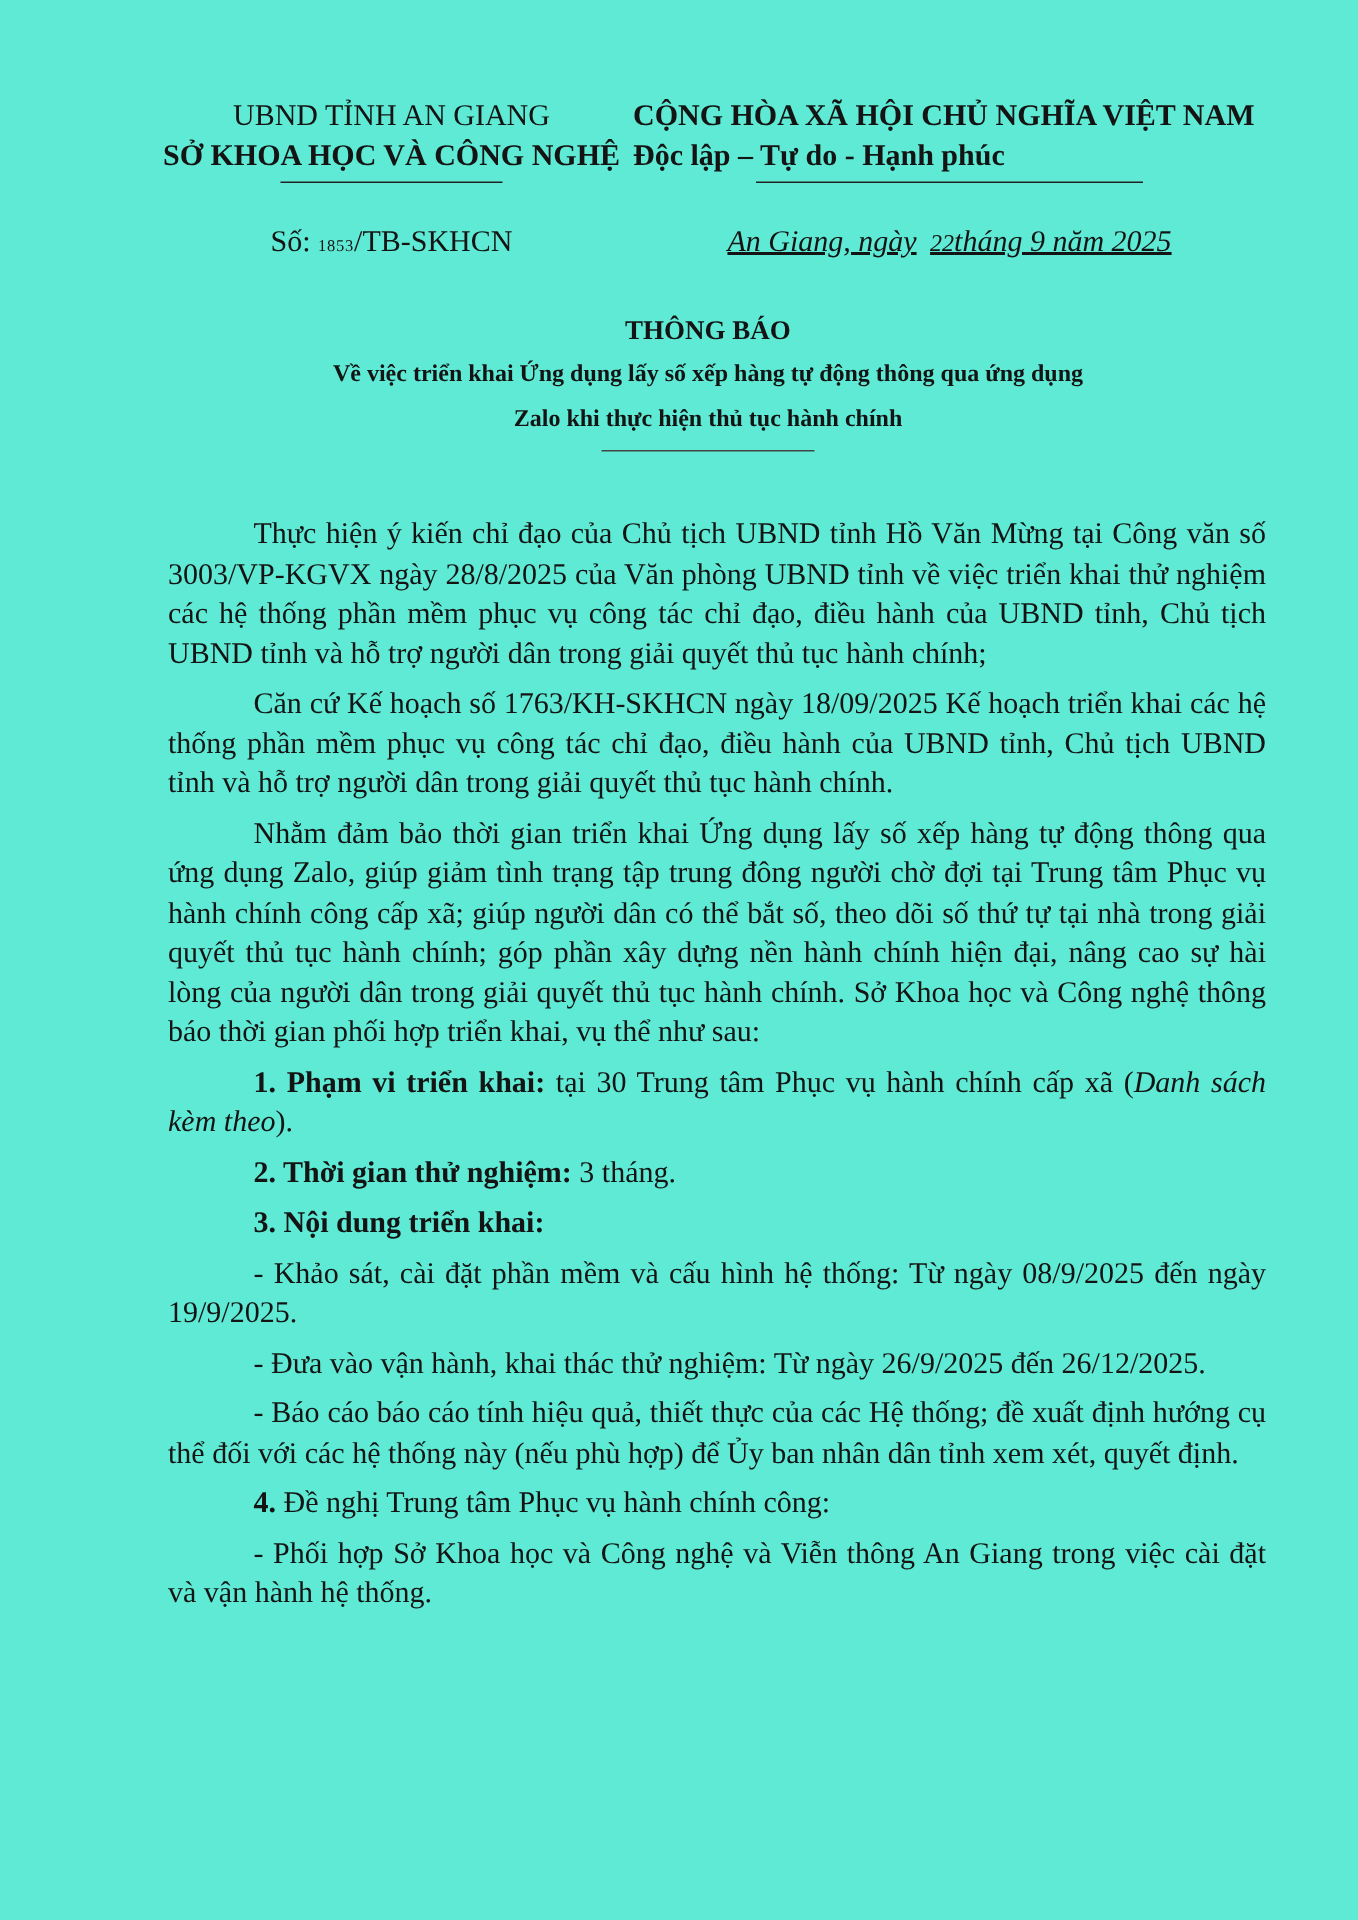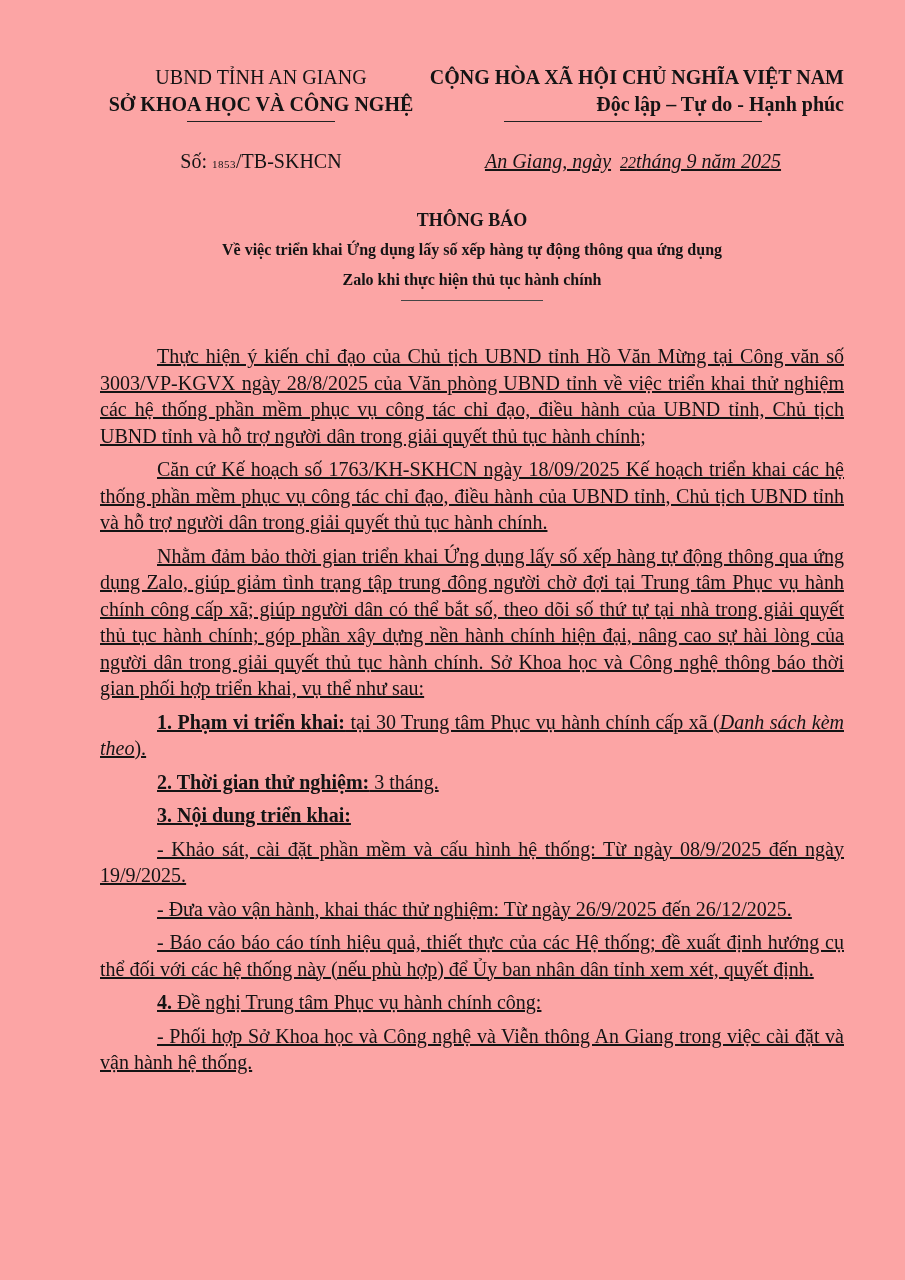--- a/index.html
+++ b/index.html
@@ -1,33 +1,33 @@
 <!DOCTYPE html>
 <html><head>
 <meta charset="utf-8">
 <style>
   html,body { margin:0; padding:0; background:#e8e8e8; }
   .page {
     width: 905px;
     height: 1280px;
     margin: 0 auto;
-    background: #fca5a5;
+    background: #5eead4;
     color: #141414;
     font-family: "Liberation Serif", "DejaVu Serif", serif;
     box-sizing: border-box;
     padding: 64px 61px 0 100px;
     position: relative;
     overflow: hidden;
   }
   .bold { font-weight: bold; }
 
   
   .header { display: flex; }
   .header-left  { width: 322px; text-align: center; }
-  .header-right { flex: 1; text-align: right; }
+  .header-right { flex: 1; text-align: left; }
   .h-line { font-size: 20px; line-height: 27px; white-space: nowrap; }
   .rule { border-top: 1.6px solid #222; height: 0; margin: 3px auto 0; }
   .rule-left  { width: 148px; }
   .rule-right { width: 258px; }
 
   
   .meta-row { display: flex; margin-top: 28px; }
   .meta-left  { width: 322px; text-align: center; font-size: 20px; }
   .meta-right { flex: 1; text-align: center; font-size: 20px; font-style: italic; text-decoration: underline; }
   .doc-num-val { font-size: 11px; letter-spacing: 0.5px; }
@@ -35,26 +35,25 @@
 
   
   .title-block { text-align: center; margin-top: 32px; }
   .title-main { font-size: 18px; font-weight: bold; line-height: 30px; }
   .title-sub  { font-size: 16px; font-weight: bold; line-height: 30px; }
   .title-rule { border-top: 1.8px solid #444; width: 142px; margin: 5px auto 0; }
 
   
   .body { margin-top: 42px; }
   .body p {
-    margin: 0 0 7px 0;
+    margin: 0 0 7px 12px;
     font-size: 20px;
     line-height: 26.5px;
     text-align: justify;
     text-indent: 57px;
-    text-decoration: underline;
   }
 </style>
 </head>
 <body>
 
 <div class="page">
 
   <div class="header">
     <div class="header-left">
       <div class="h-line">UBND TỈNH AN GIANG</div>

